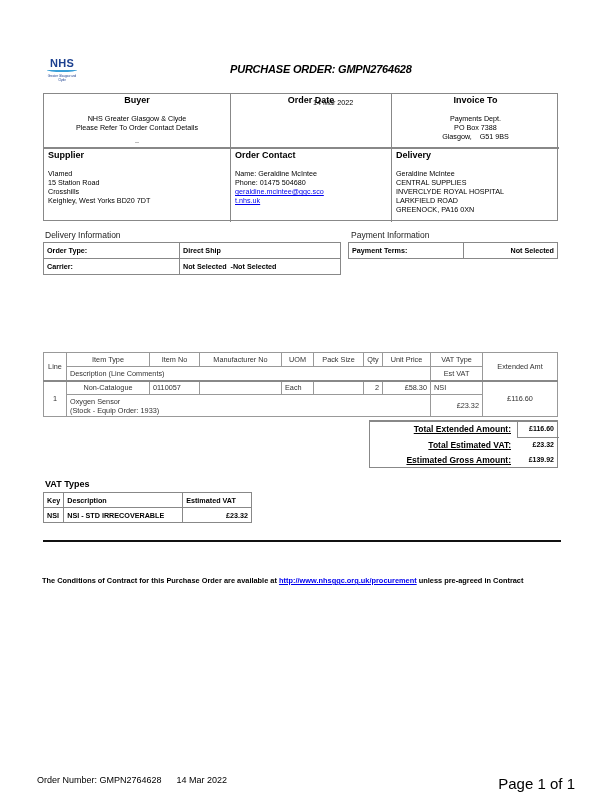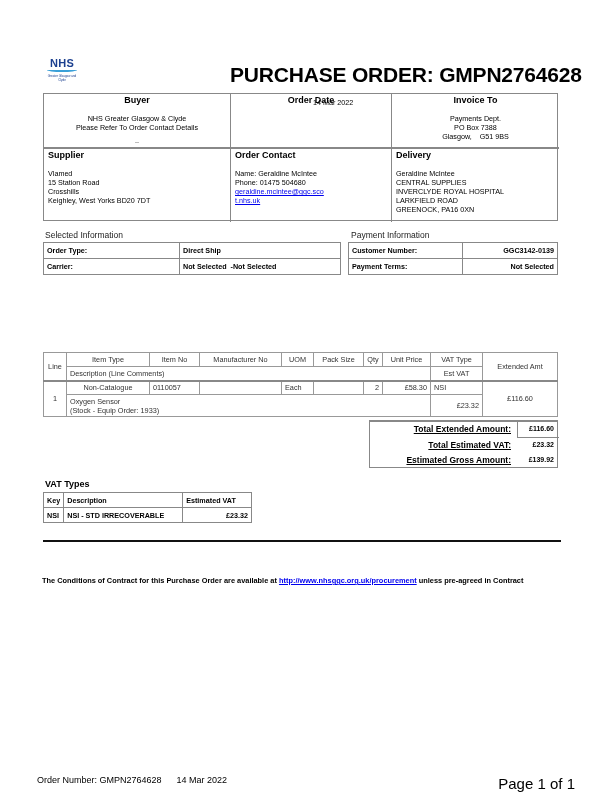--- a/index.html
+++ b/index.html
@@ -8,21 +8,21 @@
     .abs { position: absolute; }
     .b { font-weight: bold; }
     a { color: #0000ee; text-decoration: underline; }
 
     
     .logo { left: 44px; top: 58px; width: 36px; height: 30px; }
     .logo .nhs { font-size: 11px; font-weight: bold; color: #1b3f8f; letter-spacing: 0.3px; text-align: center; display: block; line-height: 10px; }
     .logo .swoosh { display: block; width: 30px; height: 4px; margin: 0 auto; border-bottom: 2px solid #3aa0d8; border-radius: 0 0 50% 50%; }
     .logo .sub { font-size: 3px; color: #1b3f8f; text-align: center; display: block; line-height: 4px; margin-top: 2px; }
 
-    .title { left: 230px; top: 63px; font-size: 21px; font-weight: bold; letter-spacing: -0.2px; }
+    .title { left: 230px; top: 63px; font-size: 11px; font-weight: bold; letter-spacing: -0.2px; font-style: italic; }
 
     
     .addr { left: 43px; top: 93px; width: 515px; height: 128px; border: 1px solid #888; }
     .cell { position: absolute; border-right: 1px solid #888; padding: 2px 4px; font-size: 7.2px; line-height: 9px; }
     .cell .hd { font-size: 9px; font-weight: bold; margin-bottom: 9px; }
     .c1 { left: 0; width: 187px; }
     .c2 { left: 187px; width: 161px; }
     .c3 { left: 348px; width: 167px; border-right: none; }
     .r1 { top: 0; height: 53px; text-align: center; }
     .r2 { top: 53px; height: 75px; border-top: 2px solid #888; }
@@ -104,41 +104,37 @@
   <div class="cell c3 r2">
     <div class="hd">Delivery</div>
     <div>Geraldine McIntee</div>
     <div>CENTRAL SUPPLIES</div>
     <div>INVERCLYDE ROYAL HOSPITAL</div>
     <div>LARKFIELD ROAD</div>
     <div>GREENOCK,  PA16 0XN</div>
   </div>
 </div>
 
-<div class="abs sect-label" style="left:45px; top:230px;">Selected Information</div>
+<div class="abs sect-label" style="left:45px; top:230px;">Delivery Information</div>
 <table class="abs info info-deliv">
   <tbody>
       <tr>
     <td class="b" style="width:136px;">Order Type:</td>
     <td class="b">Direct Ship</td>
   </tr>
   <tr>
     <td class="b">Carrier:</td>
     <td class="b" style="white-space:pre;">Not Selected  -Not Selected</td>
   </tr>
 </tbody>
   </table>
 
 <div class="abs sect-label" style="left:351px; top:230px;">Payment Information</div>
 <table class="abs info info-pay">
   <tbody>
-      <tr>
-    <td class="b" style="width:114px;">Customer Number:</td>
-    <td class="b right">GGC3142-0139</td>
-  </tr>
   <tr>
     <td class="b">Payment Terms:</td>
     <td class="b right">Not Selected</td>
   </tr>
 </tbody>
   </table>
 
 <table class="items">
   <tbody>
       <tr>

